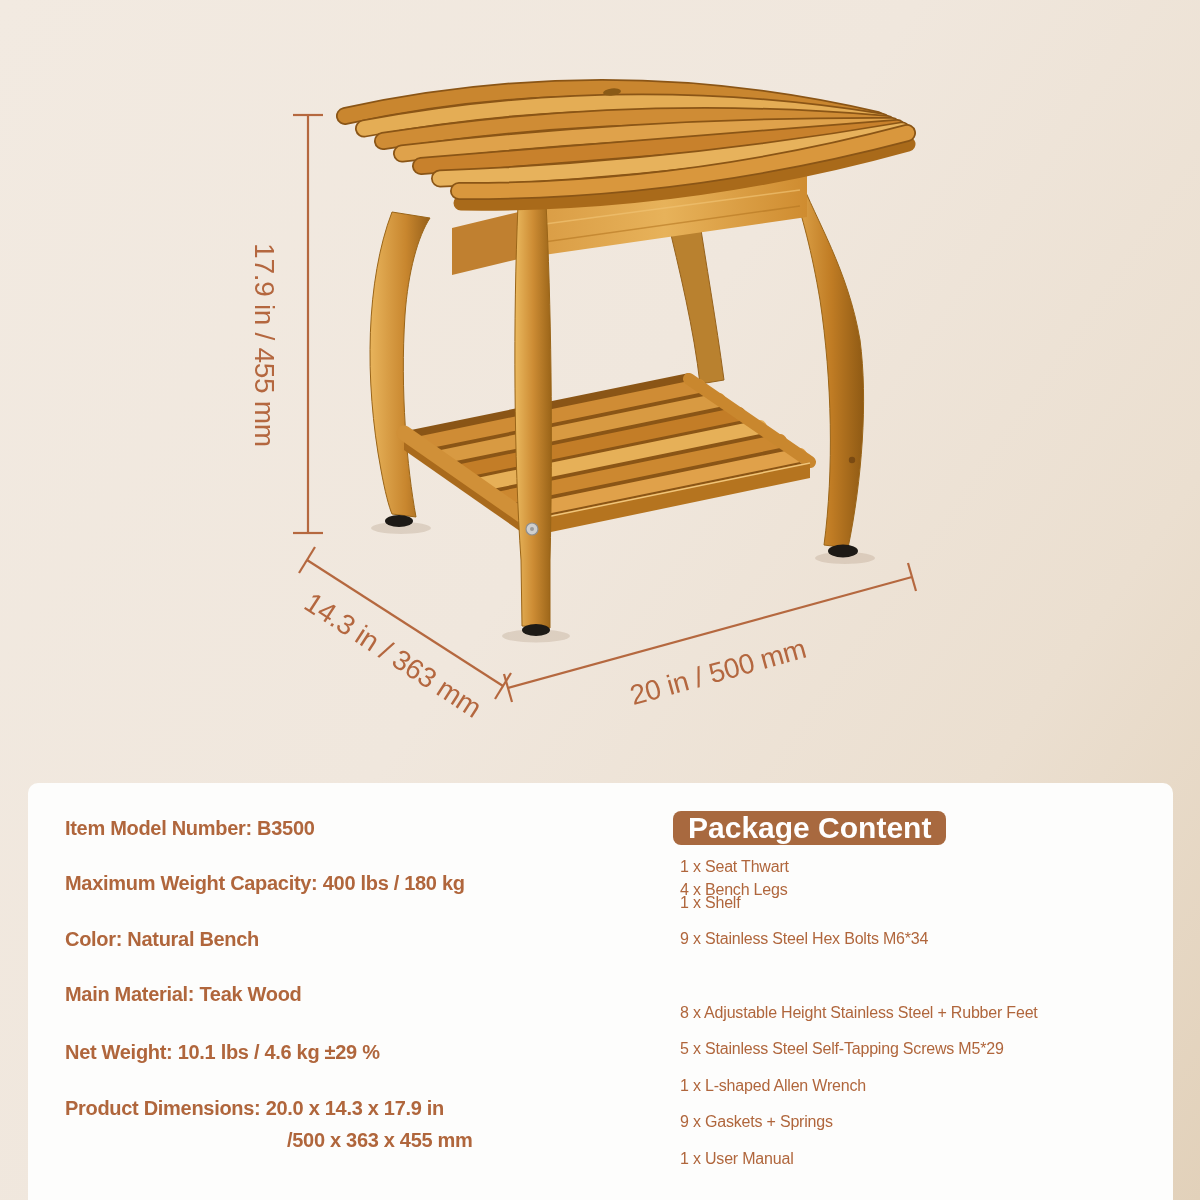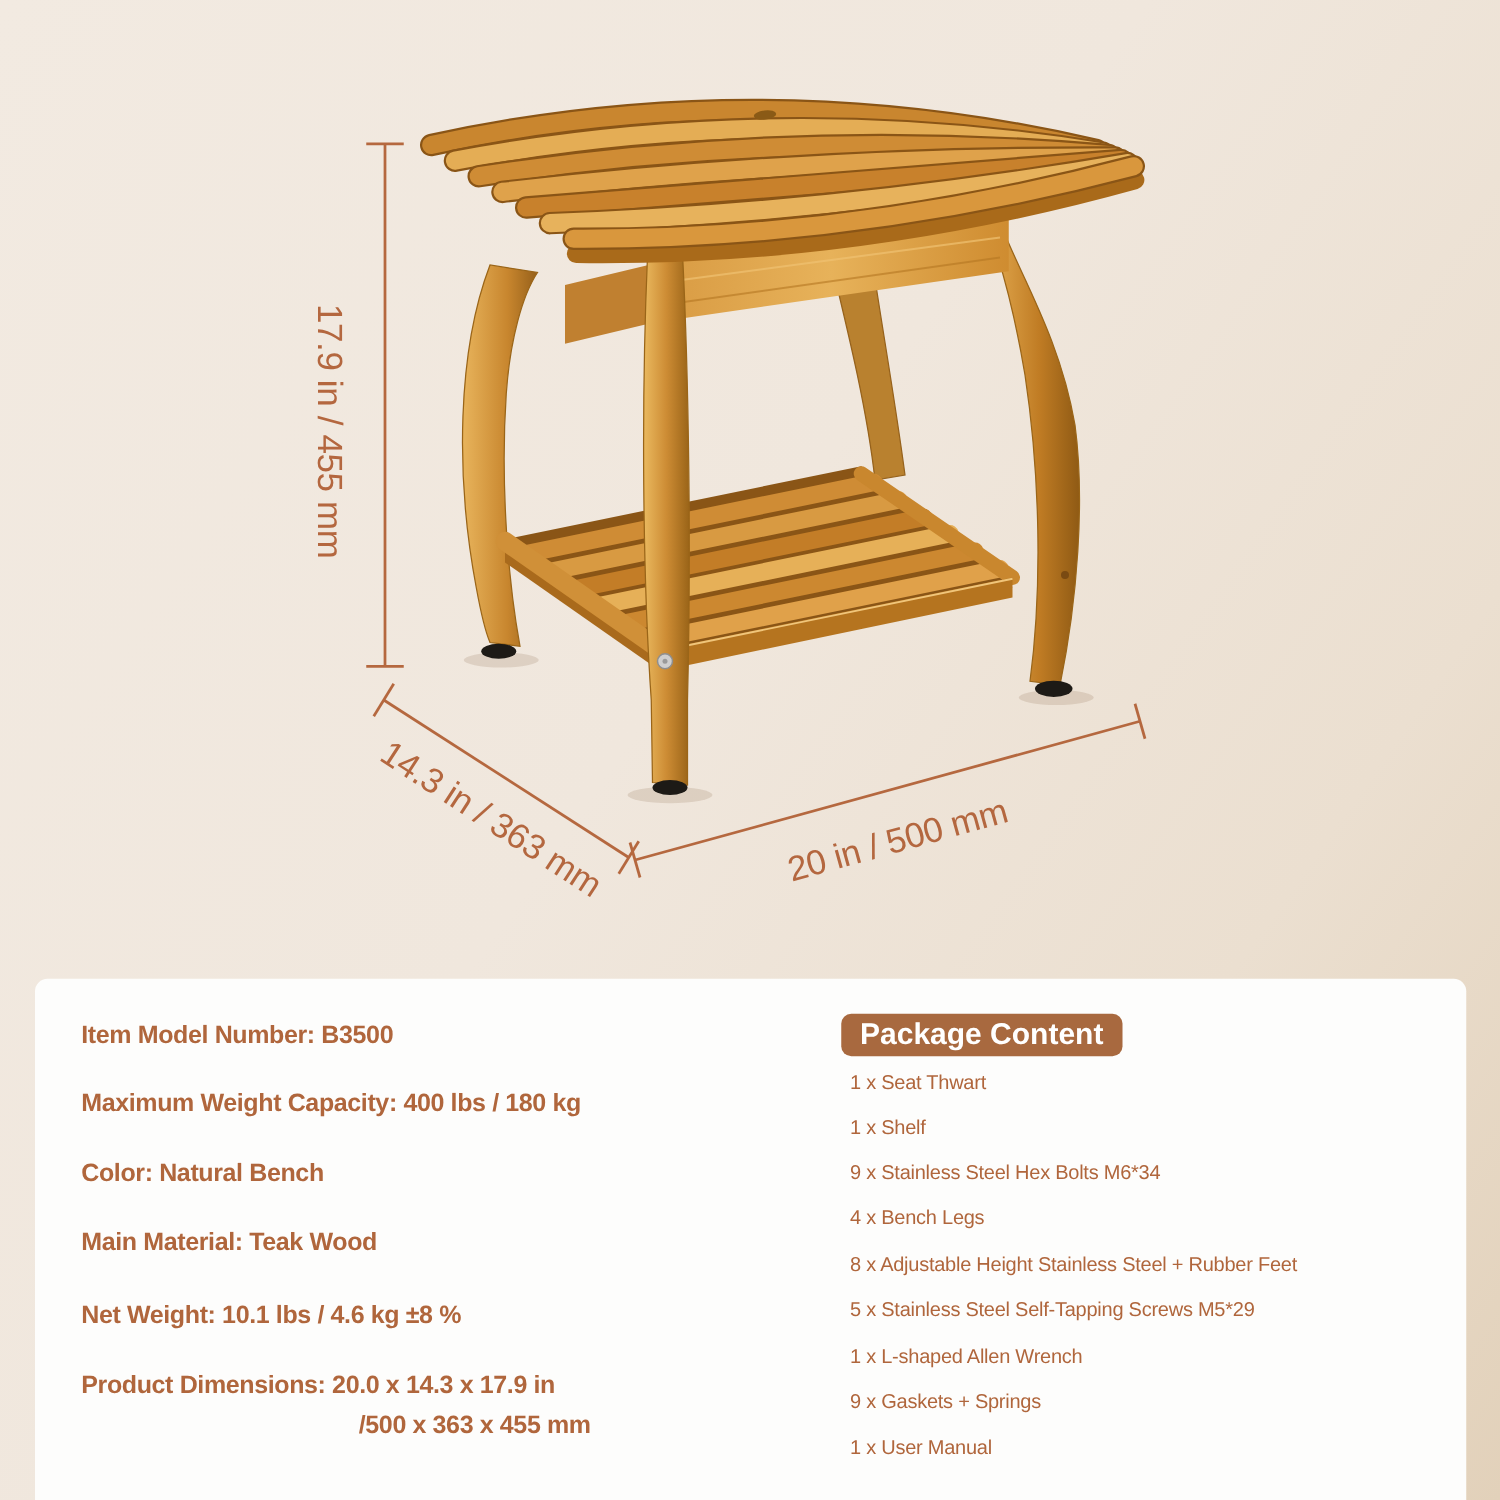--- a/index.html
+++ b/index.html
@@ -19,21 +19,21 @@
   }
   .spec-line{
     position:absolute;left:65px;margin:0;
     font-size:20px;font-weight:bold;letter-spacing:-0.3px;
     color:#b0663c;line-height:30px;white-space:pre;
   }
   .spec-cont{left:287px;}
   .pkg-badge{
     position:absolute;left:673px;top:811px;
     background:#a8693f;color:#ffffff;
-    font-size:24px;font-weight:bold;line-height:28px;
+    font-size:30px;font-weight:bold;line-height:28px;
     padding:3px 15px;border-radius:8px;white-space:pre;
   }
   .pkg-item{
     position:absolute;left:680px;margin:0;
     font-size:16px;font-weight:normal;letter-spacing:-0.2px;
     color:#b0663c;line-height:26px;white-space:pre;
   }
   .dim-text{
     font-size:28px;letter-spacing:-0.3px;
     fill:#b4673f;
@@ -170,30 +170,30 @@
     </g>
   </svg>
 
   <div class="panel"></div>
 
   <div>
     <p class="spec-line" style="top:813px">Item Model Number: B3500</p>
     <p class="spec-line" style="top:868px">Maximum Weight Capacity: 400 lbs / 180 kg</p>
     <p class="spec-line" style="top:924px">Color: Natural Bench</p>
     <p class="spec-line" style="top:979px">Main Material: Teak Wood</p>
-    <p class="spec-line" style="top:1037px">Net Weight: 10.1 lbs / 4.6 kg ±8 %</p>
+    <p class="spec-line" style="top:1037px">Net Weight: 10.1 lbs / 4.6 kg ±29 %</p>
     <p class="spec-line" style="top:1093px">Product Dimensions: 20.0 x 14.3 x 17.9 in</p>
     <p class="spec-line spec-cont" style="top:1125px">/500 x 363 x 455 mm</p>
   </div>
 
   <div>
     <div class="pkg-badge">Package Content</div>
     <p class="pkg-item" style="top:854px">1 x Seat Thwart</p>
     <p class="pkg-item" style="top:890px">1 x Shelf</p>
-    <p class="pkg-item" style="top:962px">4 x Bench Legs</p>
+    <p class="pkg-item" style="top:877px">4 x Bench Legs</p>
     <p class="pkg-item" style="top:926px">9 x Stainless Steel Hex Bolts M6*34</p>
     <p class="pkg-item" style="top:1000px">8 x Adjustable Height Stainless Steel + Rubber Feet</p>
     <p class="pkg-item" style="top:1036px">5 x Stainless Steel Self-Tapping Screws M5*29</p>
     <p class="pkg-item" style="top:1073px">1 x L-shaped Allen Wrench</p>
     <p class="pkg-item" style="top:1109px">9 x Gaskets + Springs</p>
     <p class="pkg-item" style="top:1146px">1 x User Manual</p>
   </div>
 
 </div>
 

